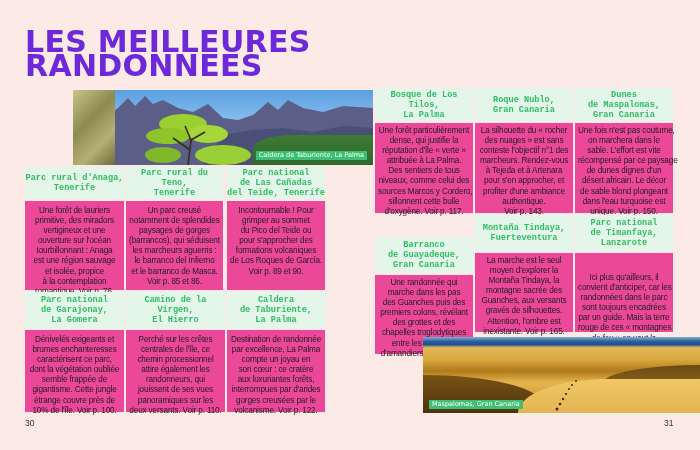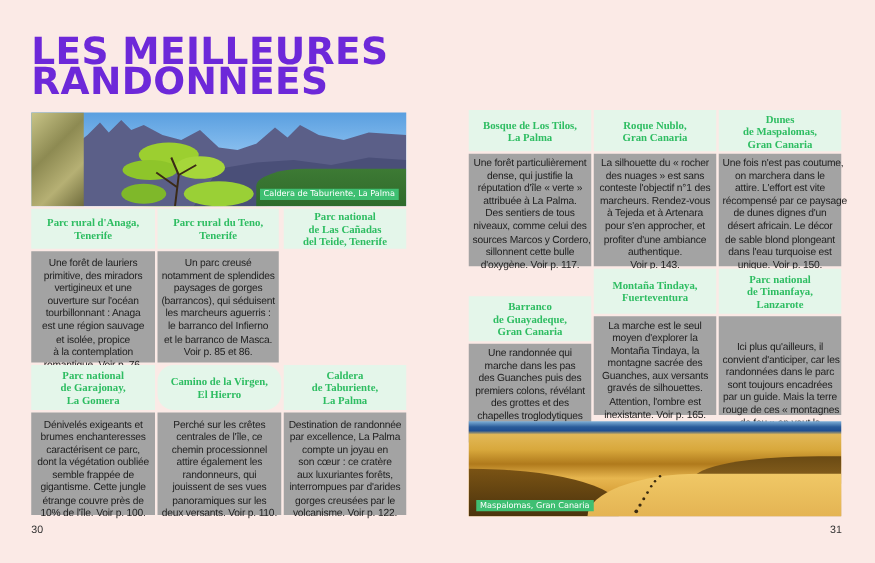--- a/index.html
+++ b/index.html
@@ -10,21 +10,21 @@
     font-family: "Liberation Sans", sans-serif;
   }
   .page-title {
     position: absolute; left: 25px; top: 30px;
     color: #6d28d9; font-weight: bold;
     font-size: 30px; line-height: 24px; letter-spacing: 0.3px;
     font-family: "DejaVu Sans", sans-serif;
   }
   .page-title span { display: block; }
   .photo {
-    position: absolute; overflow: hidden;
+    position: absolute; overflow: hidden; margin-left: 48px;
   }
   .photo-left {
     left: 25px; top: 90px; width: 300px; height: 75px;
     background:
       radial-gradient(ellipse 70px 40px at 115px 55px, #a8d63a 0%, #8cc32a 55%, rgba(140,195,42,0) 75%),
       radial-gradient(ellipse 40px 28px at 160px 72px, #9fd23a 0%, rgba(159,210,58,0) 80%),
       linear-gradient(90deg, rgba(0,0,0,0) 0, rgba(0,0,0,0) 60%, rgba(0,0,0,0) 100%),
       linear-gradient(180deg, #5a9fe0 0%, #86bdee 40%, #b9d8f0 100%);
   }
   .photo-left .mtn {
@@ -68,26 +68,26 @@
 
   .grid { position: absolute; }
   .cell { position: absolute; }
   .cell-head {
     position: absolute; left: 0; right: 0; top: 0;
     background: #e4f6ea;
     color: #2ebd62; font-weight: bold;
     font-size: 8.6px; line-height: 10px;
     text-align: center;
     display: flex; align-items: center; justify-content: center;
-    font-family: Liberation Serif, serif;
+    font-family: Liberation Mono, monospace;
   }
   .cell-head span { display: block; }
   .cell-body {
     position: absolute; left: 0; right: 0; bottom: 0;
-    background: #a3a3a3; color: #1e1e1e;
+    background: #ec4899; color: #1e1e1e;
     font-size: 8.2px; line-height: 10.1px;
     text-align: center; padding: 5px 3px 0 3px; box-sizing: border-box;
     font-family: "Liberation Sans", sans-serif;
     letter-spacing: -0.15px;
   }
   .cell-body span { display: block; white-space: nowrap; }
   .page-num {
     position: absolute; top: 418px;
     font-size: 8.5px; color: #333;
     font-family: "Liberation Sans", sans-serif;
@@ -159,20 +159,29 @@
     </div>
   </div>
   <div class="cell" style="left:227px;top:167px;width:98px;height:123px;">
     <div class="cell-head" style="height:32px;">
       <div>
           <span>Parc national</span>
           <span>de Las Cañadas</span>
           <span>del Teide, Tenerife</span>
         </div>
     </div>
+    <div class="cell-body" style="top:34px;">
+      <span>Incontournable ! Pour</span>
+        <span>grimper au sommet</span>
+        <span>du Pico del Teide ou</span>
+        <span>pour s'approcher des</span>
+        <span>formations volcaniques</span>
+        <span>de Los Roques de García.</span>
+        <span>Voir p. 89 et 90.</span>
+    </div>
   </div>
 
   <div class="cell" style="left:25px;top:292px;width:99px;height:120px;">
     <div class="cell-head" style="height:36px;">
       <div>
           <span>Parc national</span>
           <span>de Garajonay,</span>
           <span>La Gomera</span>
         </div>
     </div>
@@ -181,21 +190,21 @@
         <span>brumes enchanteresses</span>
         <span>caractérisent ce parc,</span>
         <span>dont la végétation oubliée</span>
         <span>semble frappée de</span>
         <span>gigantisme. Cette jungle</span>
         <span>étrange couvre près de</span>
         <span>10% de l'île. Voir p. 100.</span>
     </div>
   </div>
   <div class="cell" style="left:126px;top:292px;width:99px;height:120px;">
-    <div class="cell-head" style="height:36px;border-radius:13px;">
+    <div class="cell-head" style="height:36px;">
       <div>
           <span>Camino de la Virgen,</span>
           <span>El Hierro</span>
         </div>
     </div>
     <div class="cell-body" style="top:38px;">
       <span>Perché sur les crêtes</span>
         <span>centrales de l'île, ce</span>
         <span>chemin processionnel</span>
         <span>attire également les</span>
@@ -272,21 +281,21 @@
     <div class="cell-head" style="height:33px;">
       <div>
           <span>Dunes</span>
           <span>de Maspalomas,</span>
           <span>Gran Canaria</span>
         </div>
     </div>
     <div class="cell-body" style="top:35px;padding-top:3px;">
       <span>Une fois n'est pas coutume,</span>
         <span>on marchera dans le</span>
-        <span>attire. L'effort est vite</span>
+        <span>sable. L'effort est vite</span>
         <span>récompensé par ce paysage</span>
         <span>de dunes dignes d'un</span>
         <span>désert africain. Le décor</span>
         <span>de sable blond plongeant</span>
         <span>dans l'eau turquoise est</span>
         <span>unique. Voir p. 150.</span>
     </div>
   </div>
 
   <div class="cell" style="left:375px;top:215px;width:98px;height:117px;margin-top:22px;">

